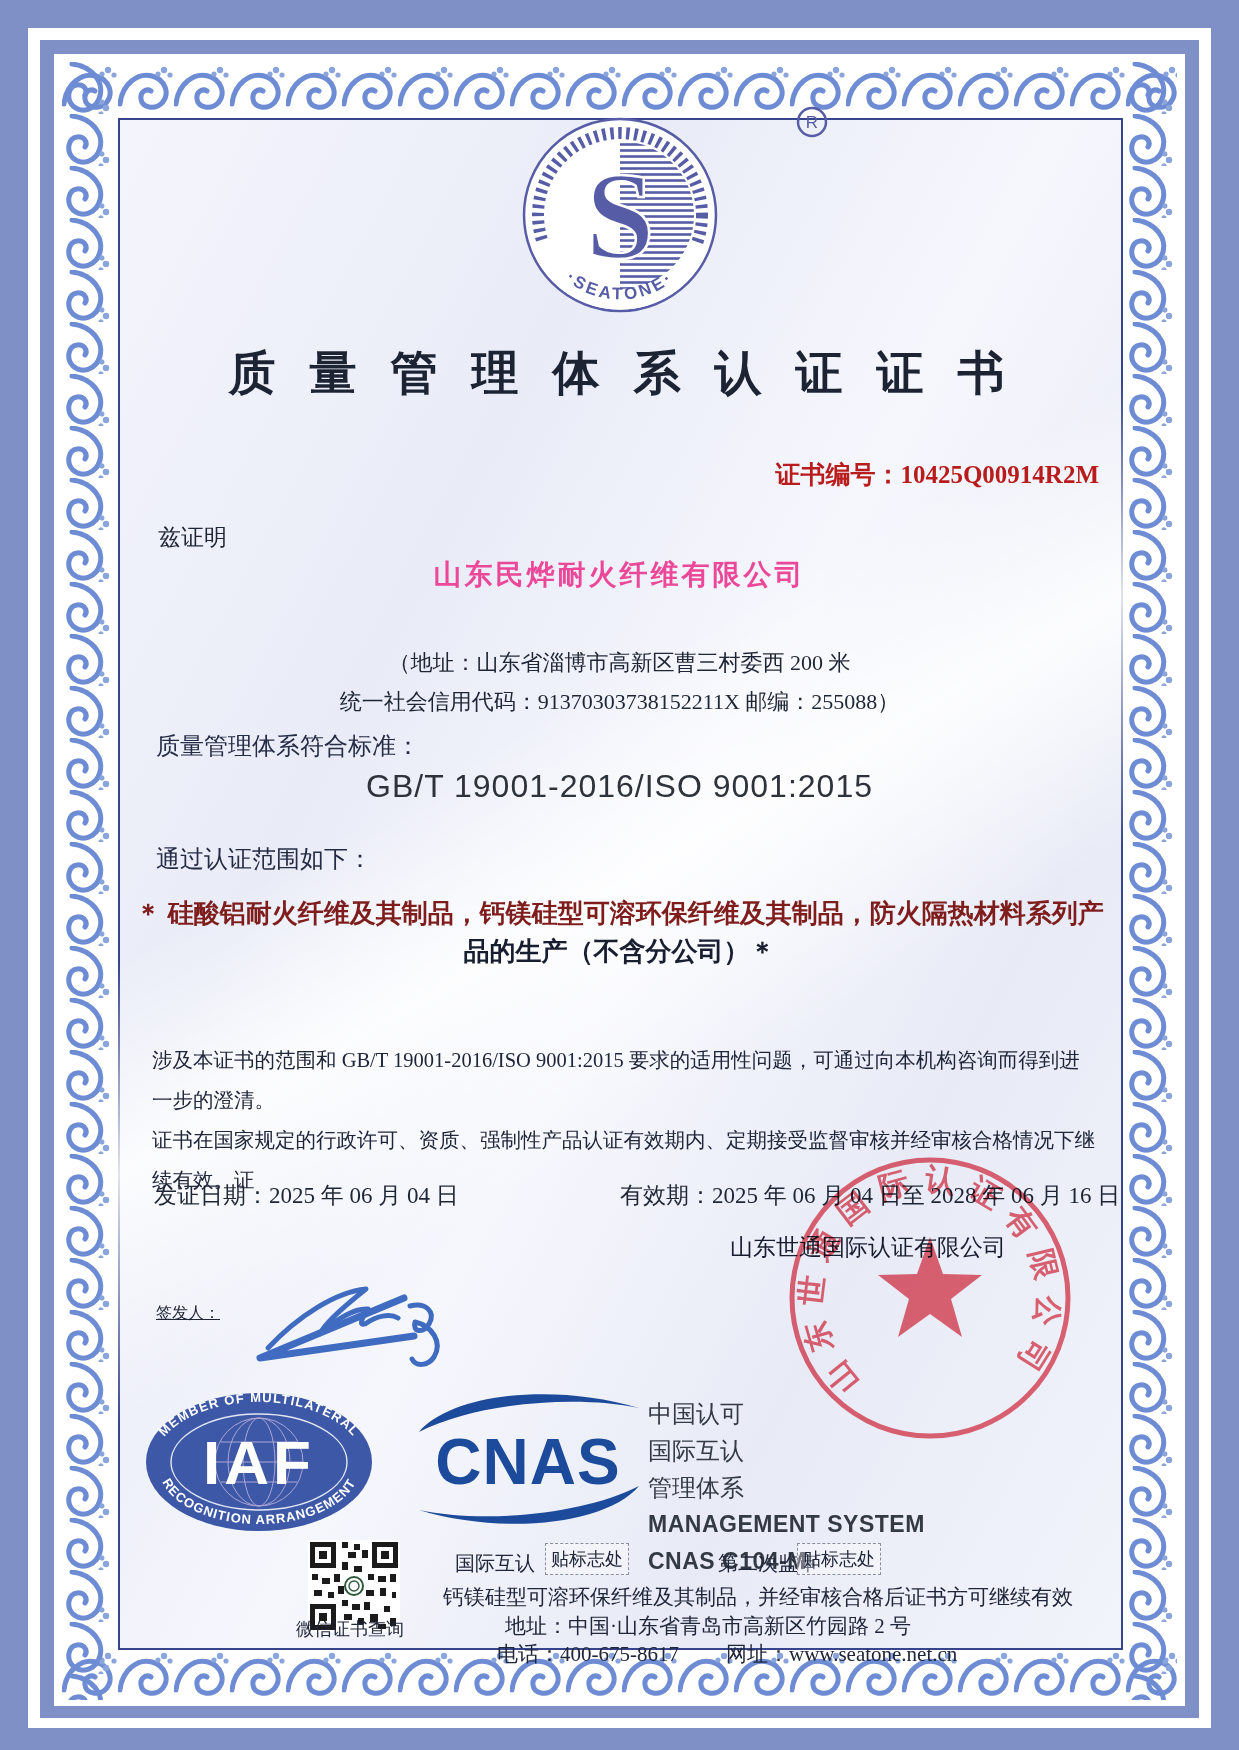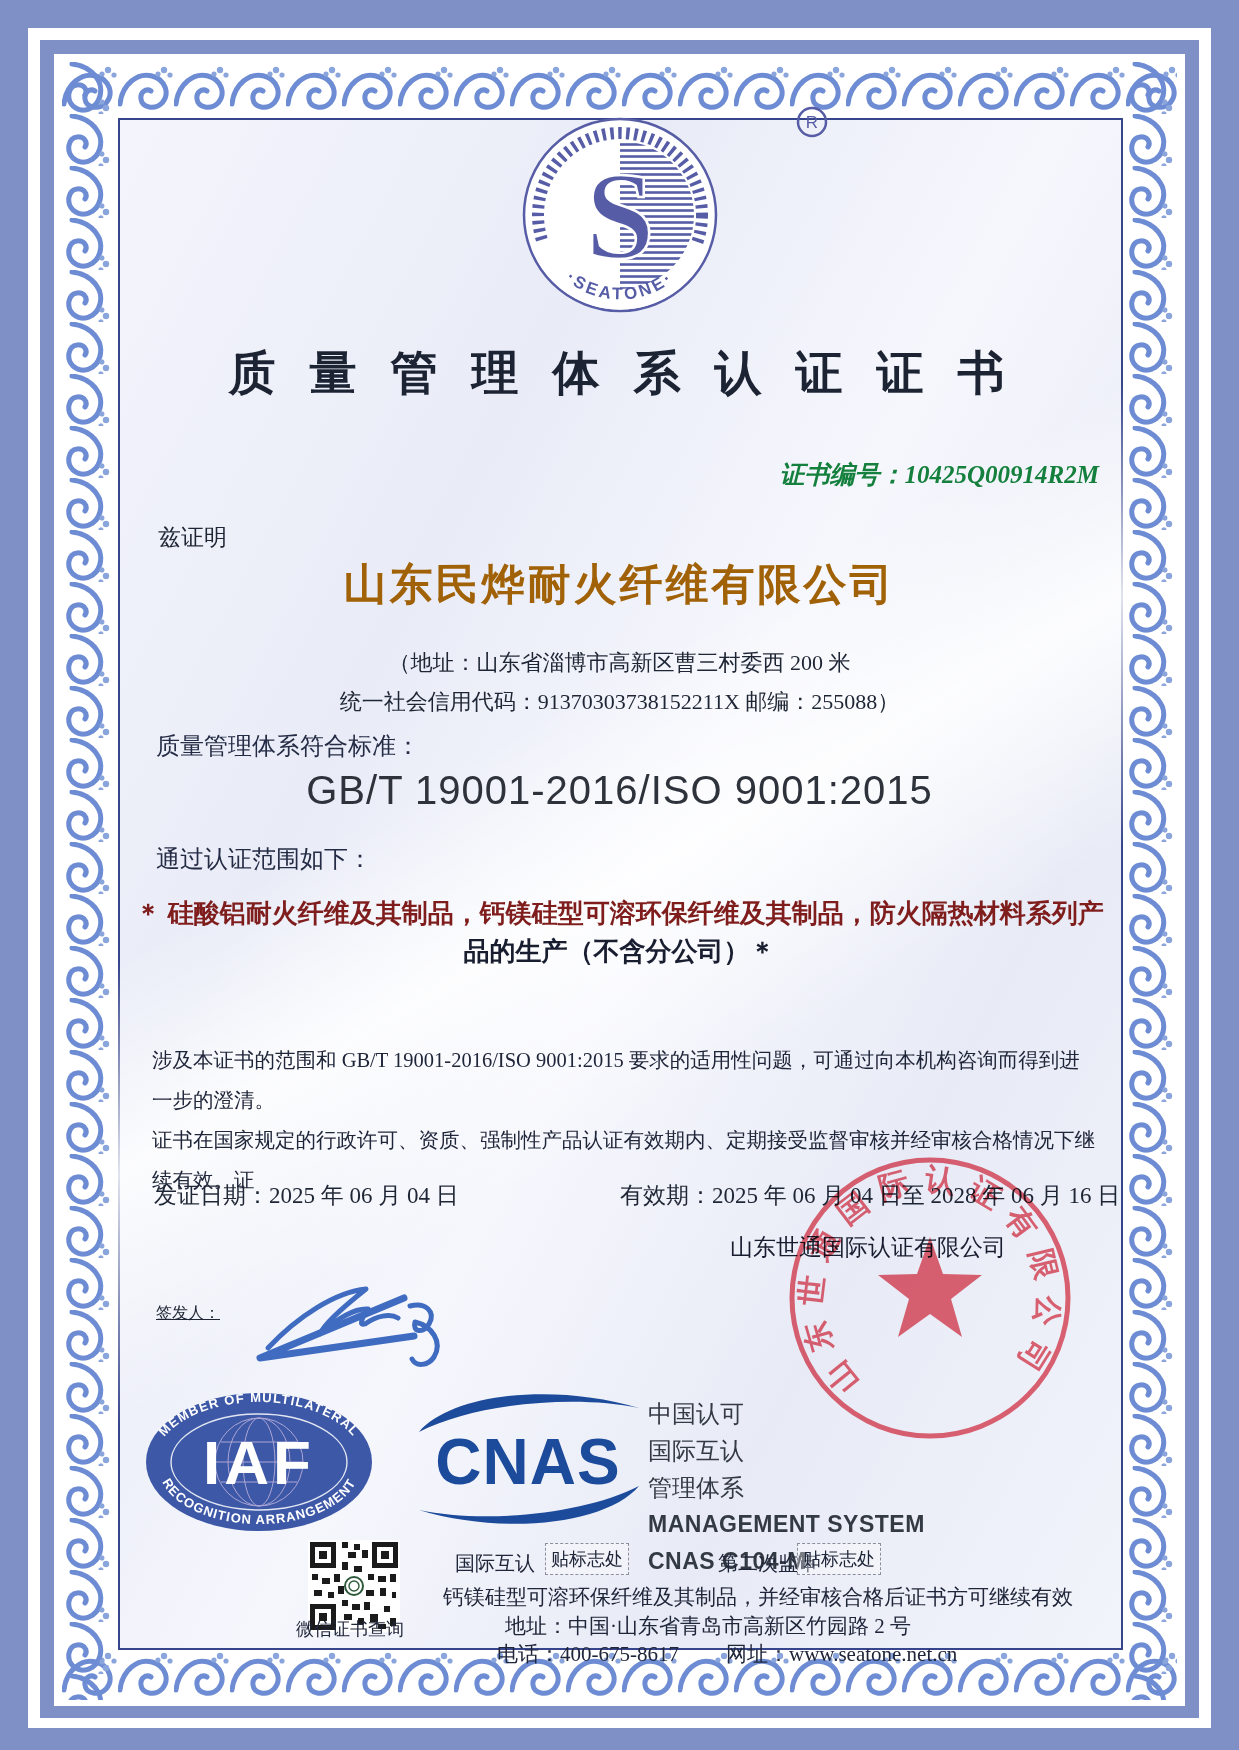--- a/index.html
+++ b/index.html
@@ -17,27 +17,27 @@
   .band-left{left:62px;top:62px;bottom:50px;width:52px;}
   .band-right{right:62px;top:62px;bottom:50px;width:52px;}
   .content{position:absolute;top:118px;left:118px;right:116px;bottom:100px;
            border:2px solid #36458c;
            background:linear-gradient(118deg,#f4f5fc 0%,#e9ecf7 30%,#f6f7fd 52%,#e8ebf6 74%,#f2f4fb 100%);}
   .sheen{position:absolute;top:118px;left:118px;right:116px;bottom:100px;
          background:linear-gradient(150deg,rgba(255,255,255,0) 40%,rgba(255,255,255,.85) 50%,rgba(255,255,255,0) 62%);}
   
   .title{left:0;right:0;top:342px;text-align:center;font-size:47px;font-weight:700;
          letter-spacing:34px;padding-left:28px;color:#1c2333;}
-  .certno{right:140px;top:458px;font-size:25px;font-weight:700;color:#15803d;font-style:italic;}
+  .certno{right:140px;top:458px;font-size:25px;font-weight:700;color:#b91c1c;}
   .hereby{left:158px;top:522px;font-size:23px;}
-  .company{left:0;right:0;top:556px;text-align:center;font-size:43px;font-weight:700;letter-spacing:3px;color:#a16207;}
+  .company{left:0;right:0;top:556px;text-align:center;font-size:28px;font-weight:700;letter-spacing:3px;color:#ec4899;}
   .addr1{left:0;right:0;top:648px;text-align:center;font-size:22px;}
   .addr2{left:0;right:0;top:687px;text-align:center;font-size:22px;}
   .stdlabel{left:156px;top:730px;font-size:24px;color:#242b44;}
-  .standard{left:0;right:0;top:768px;text-align:center;font-size:40px;color:#2e323b;
+  .standard{left:0;right:0;top:768px;text-align:center;font-size:32px;color:#2e323b;
             font-family:"Liberation Sans","DejaVu Sans",sans-serif;letter-spacing:1px;}
   .scopelabel{left:156px;top:843px;font-size:24px;color:#242b44;}
   .scope1{left:0;right:0;top:896px;text-align:center;font-size:26px;font-weight:700;color:#7f1d1d;}
   .scope2{left:0;right:0;top:934px;text-align:center;font-size:26px;font-weight:700;color:#181d30;}
   .notes{left:152px;top:1040px;width:945px;font-size:20.5px;line-height:40px;color:#20263a;}
   .daterow{font-size:23px;}
   .issue{left:154px;top:1180px;}
   .valid{left:620px;top:1180px;}
   .issuer{left:730px;top:1232px;font-size:23px;color:#171c2e;}
   .signer{left:156px;top:1303px;font-size:16px;text-decoration:underline;}

